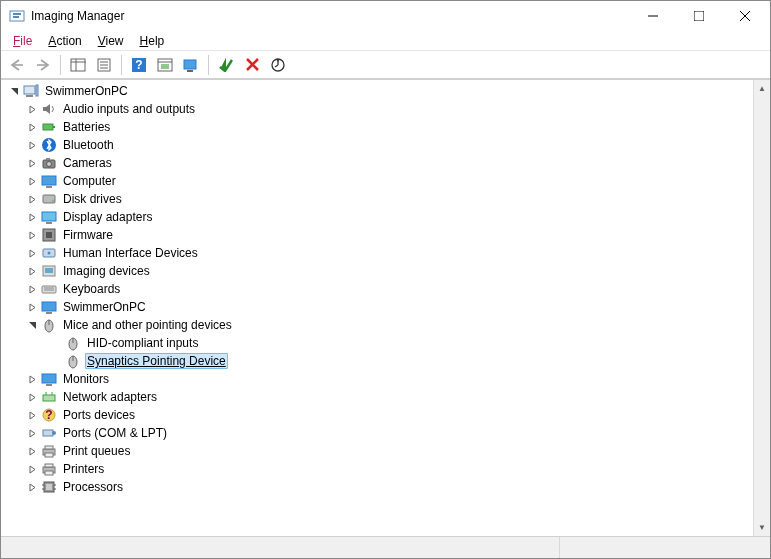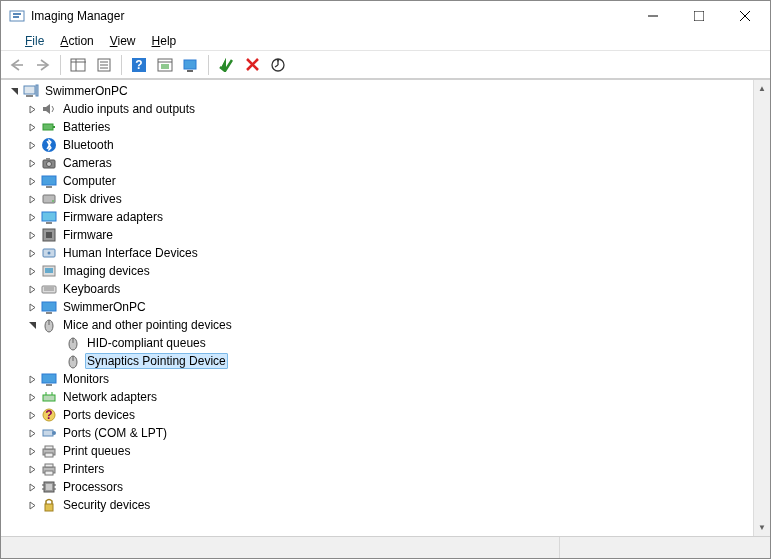--- a/index.html
+++ b/index.html
@@ -4,35 +4,35 @@
 <style>
 * { box-sizing: border-box; margin: 0; padding: 0; font-family: 'Segoe UI', Tahoma, sans-serif; font-size: 12px; }
 body { background: #fff; width: 771px; height: 559px; overflow: hidden; border: 1px solid #888; display: flex; flex-direction: column; }
 .titlebar { height: 30px; display: flex; align-items: center; padding: 0 2px 0 8px; background: #fff; }
 .titlebar .app-icon { width: 16px; height: 16px; margin-right: 6px; display:flex; align-items:center; justify-content:center; }
 .titlebar .title { flex: 1; font-size: 12px; }
 .titlebar .winbtn { width: 46px; height: 30px; display: flex; align-items: center; justify-content: center; font-family: Arial; font-size: 10px; }
 .menubar { height: 20px; display: flex; align-items: center; padding: 0 4px; background: #fff; border-bottom: 1px solid #e5e5e5; }
 .menubar .menu { padding: 2px 8px; font-size: 12px; }
 .menubar .menu u { text-decoration: underline; }
-.menubar .menu.active { color: #0c4a6e; margin-left: 12px; }
+.menubar .menu.active { color: #be185d; }
 .toolbar { height: 28px; display: flex; align-items: center; padding: 2px 4px; border-bottom: 1px solid #d0d0d0; gap: 2px; background: #fff;}
 .toolbar .tbtn { width: 24px; height: 24px; display: flex; align-items: center; justify-content: center; border: 1px solid transparent; }
 .toolbar .sep { width: 1px; height: 20px; background: #d0d0d0; margin: 0 3px; }
 .toolbar .tbtn.disabled { opacity: 0.45; }
 .content { flex: 1; display: flex; position: relative; border-top: 1px solid #d0d0d0; overflow: hidden; }
 .tree { flex: 1; overflow: auto; padding: 2px 0 2px 2px; }
 .scrollbar { width: 17px; background: #f0f0f0; border-left: 1px solid #dcdcdc; position: relative; }
 .scrollbar .arrow { width: 100%; height: 17px; display:flex; align-items:center; justify-content:center; font-size:8px; color:#606060; }
 .node { display: flex; align-items: center; height: 18px; white-space: nowrap; }
 .node .expander { width: 14px; height: 14px; display: flex; align-items:center; justify-content:center; font-size:9px; color:#5a5a5a; margin-right:2px; }
 .node .expander.hidden { visibility: hidden; }
 .node .icon { width: 16px; height: 16px; margin-right: 4px; display:flex; align-items:center; justify-content:center; flex-shrink:0; }
 .node .label { font-size: 12px; padding: 1px 2px; }
-.node.selected .label { background: #cde8ff; border: 1px solid #7cb9e8; padding: 0px 1px; border-radius:1px;}
+.node.selected .label { background: #cde8ff; border: 1px solid #7cb9e8; padding: 0px 1px; border-radius:1px;text-decoration:underline;}
 .indent-0 { padding-left: 4px; }
 .indent-1 { padding-left: 22px; }
 .indent-2 { padding-left: 46px; }
 .statusbar { height: 22px; border-top: 1px solid #d0d0d0; background: #f0f0f0; display:flex; }
 .statusbar .pane { flex:1; border-right:1px solid #d8d8d8; }
 .statusbar .pane:last-child { border-right:none; }
 
 
 svg { display:block; }
 </style>
@@ -252,21 +252,21 @@
           <svg width="9" height="9">
             <path d="M2 1 L7 4.5 L2 8 Z" fill="none" stroke="#606060"></path>
           </svg>
         </span>
         <span class="icon">
           <svg width="16" height="16">
             <rect x="1" y="3" width="14" height="9" fill="#69c3e8" stroke="#2a7ad2"></rect>
             <rect x="5" y="13" width="6" height="2" fill="#888"></rect>
           </svg>
         </span>
-        <span class="label">Firmware adapters</span>
+        <span class="label">Display adapters</span>
       </div>
       <div class="node indent-1">
         <span class="expander">
           <svg width="9" height="9">
             <path d="M2 1 L7 4.5 L2 8 Z" fill="none" stroke="#606060"></path>
           </svg>
         </span>
         <span class="icon">
           <svg width="16" height="16">
             <rect x="2" y="2" width="12" height="12" fill="#9a9a9a" stroke="#555"></rect>
@@ -347,21 +347,21 @@
         <span class="label">Mice and other pointing devices</span>
       </div>
       <div class="node indent-2">
         <span class="expander hidden"></span>
         <span class="icon">
           <svg width="16" height="16">
             <ellipse cx="8" cy="9" rx="4" ry="6" fill="#c8c8c8" stroke="#666"></ellipse>
             <line x1="8" y1="3" x2="8" y2="8" stroke="#666"></line>
           </svg>
         </span>
-        <span class="label">HID-compliant queues</span>
+        <span class="label">HID-compliant inputs</span>
       </div>
       <div class="node indent-2 selected">
         <span class="expander hidden"></span>
         <span class="icon">
           <svg width="16" height="16">
             <ellipse cx="8" cy="9" rx="4" ry="6" fill="#c8c8c8" stroke="#666"></ellipse>
             <line x1="8" y1="3" x2="8" y2="8" stroke="#666"></line>
           </svg>
         </span>
         <span class="label">Synaptics Pointing Device</span>
@@ -464,34 +464,20 @@
             <rect x="3" y="3" width="10" height="10" fill="#999" stroke="#555"></rect>
             <rect x="5" y="5" width="6" height="6" fill="#ccc"></rect>
             <line x1="1" y1="6" x2="3" y2="6" stroke="#555"></line>
             <line x1="1" y1="10" x2="3" y2="10" stroke="#555"></line>
             <line x1="13" y1="6" x2="15" y2="6" stroke="#555"></line>
             <line x1="13" y1="10" x2="15" y2="10" stroke="#555"></line>
           </svg>
         </span>
         <span class="label">Processors</span>
       </div>
-      <div class="node indent-1">
-        <span class="expander">
-          <svg width="9" height="9">
-            <path d="M2 1 L7 4.5 L2 8 Z" fill="none" stroke="#606060"></path>
-          </svg>
-        </span>
-        <span class="icon">
-          <svg width="16" height="16">
-            <rect x="4" y="7" width="8" height="7" fill="#e0c050" stroke="#a08020"></rect>
-            <path d="M5 7 L5 4 Q8 1 11 4 L11 7" fill="none" stroke="#a08020" stroke-width="1.5"></path>
-          </svg>
-        </span>
-        <span class="label">Security devices</span>
-      </div>
     </div>
   <div class="scrollbar">
     <div class="arrow">▲</div>
     <div style="position:absolute; bottom:0; width:100%;" class="arrow">▼</div>
   </div>
 </div>
 
 <div class="statusbar">
   <div class="pane"></div>
   <div class="pane" style="flex:0 0 210px"></div>

